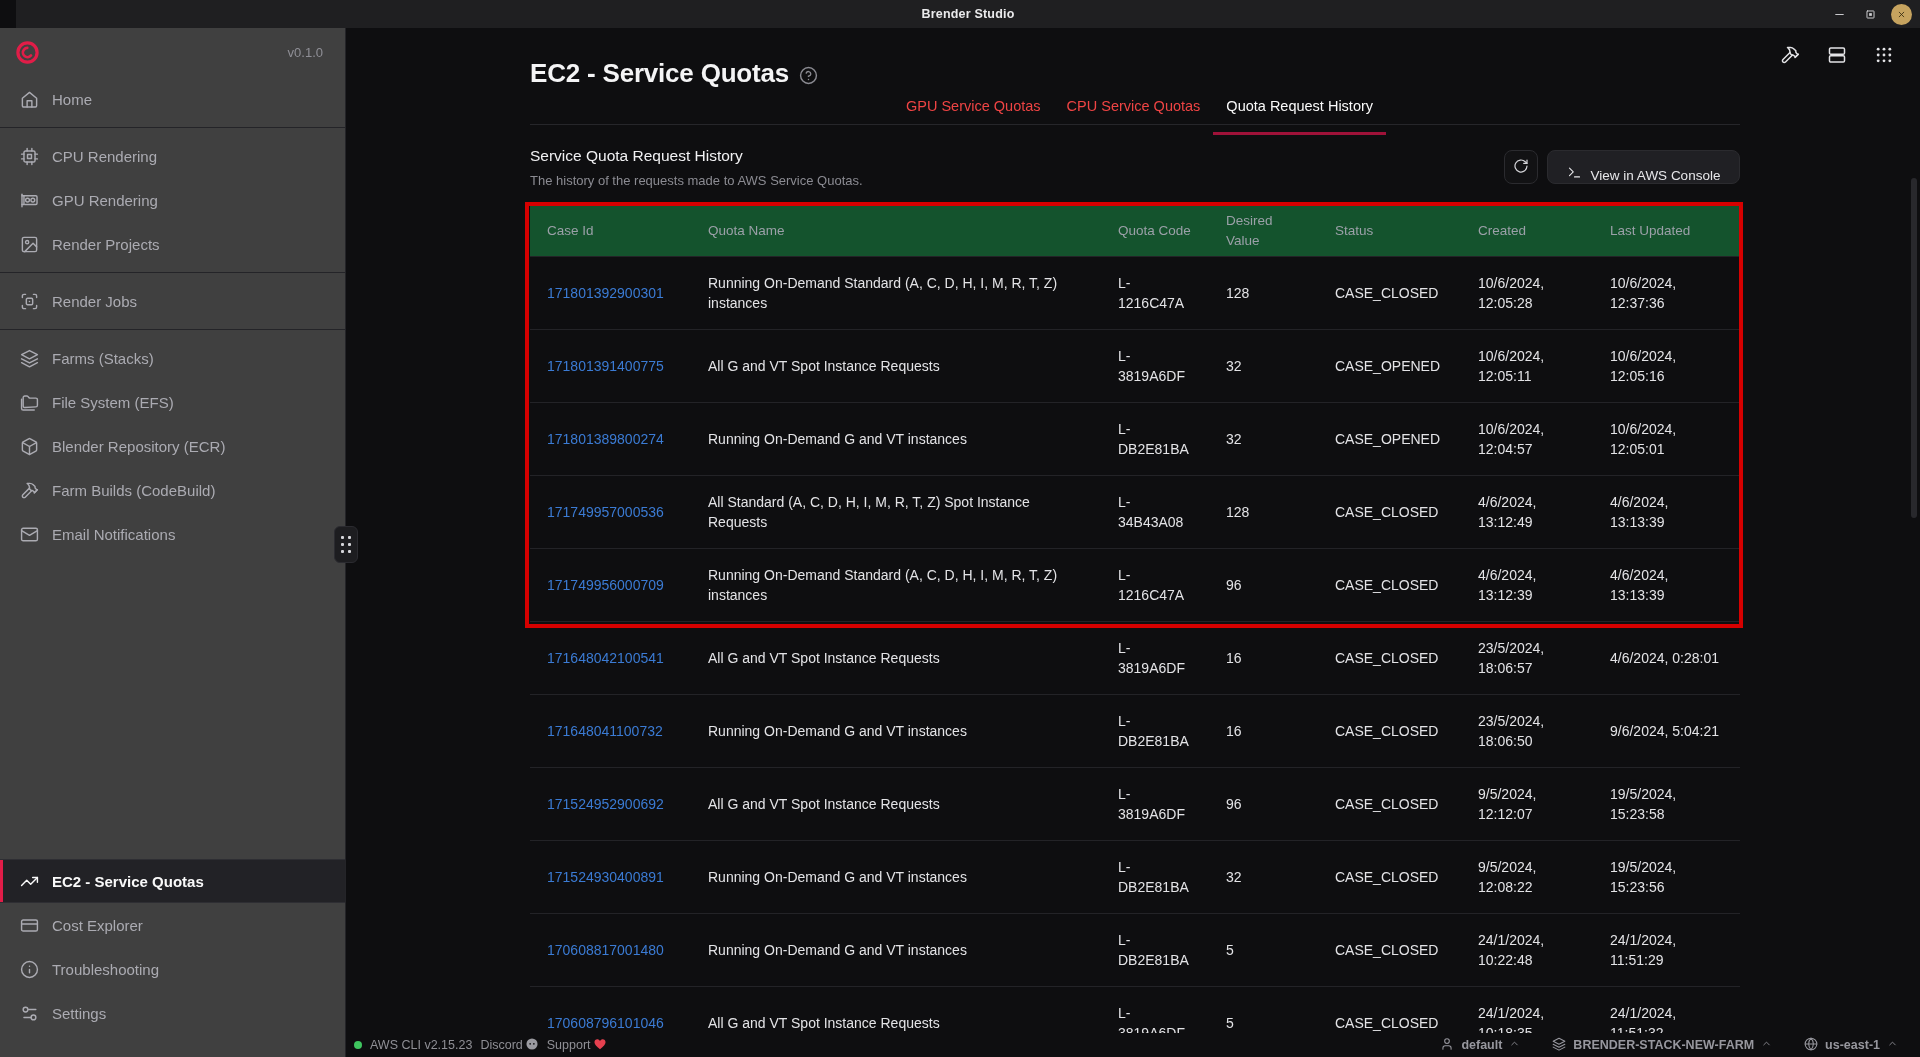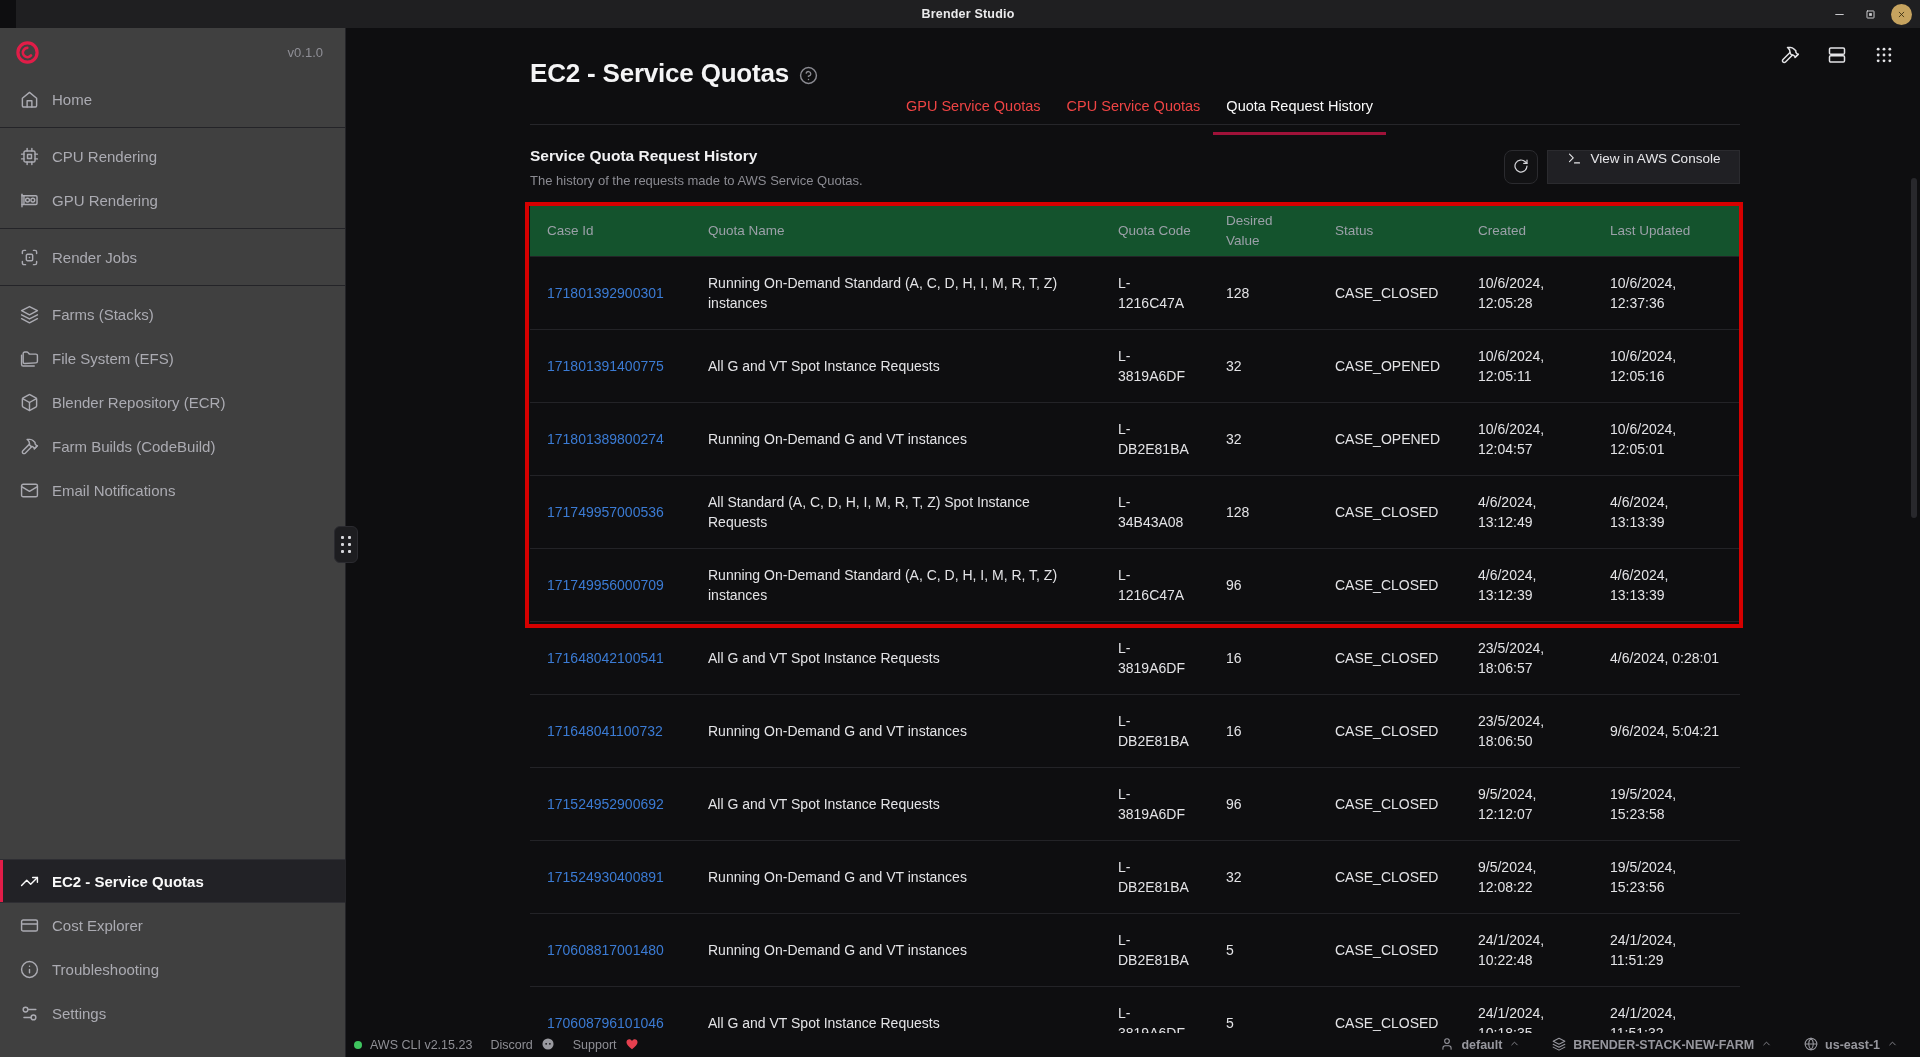--- a/index.html
+++ b/index.html
@@ -51,29 +51,29 @@
   .page-title-row { position:absolute; left:183px; top:30px; display:flex; align-items:center; gap:10px; }
   .page-title { font-size:26px; font-weight:700; color:#f4f4f5; letter-spacing:-.2px; }
   .help-icon { width:19px; height:19px; color:#8a8a91; cursor:pointer; margin-top:3px; }
   .help-icon svg { width:19px; height:19px; }
 
   .tabs { position:absolute; left:546px; top:64px; display:flex; }
   .tab { padding:6px 13px 9px; font-size:14.5px; font-weight:500; color:#ef4444; cursor:pointer; }
   .tab.active { color:#fafafa; padding-bottom:18px; border-bottom:3px solid #9f1239; }
   .header-divider { position:absolute; left:183px; top:96px; width:1210px; height:1px; background:#26262a; }
 
-  .section-title { position:absolute; left:183px; top:119px; font-size:15.5px; font-weight:700; color:#f1f1f3; }
+  .section-title { position:absolute; left:183px; top:119px; font-size:15.5px; font-weight:400; color:#f1f1f3; }
   .section-subtitle { position:absolute; left:183px; top:145px; font-size:13px; color:#8b8b92; }
 
   .refresh-btn { position:absolute; left:1157px; top:122px; width:34px; height:34px; border-radius:8px;
     background:#121214; border:1px solid #2b2b2f; color:#d6d6da; display:flex; align-items:center;
     justify-content:center; cursor:pointer; }
   .refresh-btn svg { width:16px; height:16px; }
-  .view-btn { position:absolute; left:1200px; top:122px; height:34px; width:193px; border-radius:0;
-    background:#202024; border:1px solid #2b2b2f; color:#e6e6e9; display:flex; align-items:flex-start;
+  .view-btn { position:absolute; left:1200px; top:122px; height:34px; width:193px; border-radius:8px;
+    background:#202024; border:1px solid #2b2b2f; color:#e6e6e9; display:flex; align-items:flex-end;
     justify-content:center; gap:9px; font-size:13.5px; font-family:inherit; cursor:pointer; }
   .view-btn svg { width:15px; height:15px; }
 
   
   .table { position:absolute; left:183px; top:178px; width:1210px; z-index:1; }
   .thead, .trow { display:grid; grid-template-columns:161px 410px 108px 109px 143px 132px 147px; }
   .thead { background:#14532d; height:50px; align-items:center; color:#9ba0a8; font-size:13.5px; }
   .trow { height:73px; align-items:center; border-top:1px solid #232327; color:#e3e3e6; font-size:14px; }
   .cell { padding:0 14px 0 17px; line-height:1.45; }
   .caseid { color:#3b7bd4; font-weight:500; cursor:pointer; }
@@ -82,21 +82,21 @@
     border:4px solid #d60000; z-index:3; pointer-events:none; }
 
   .scroll-thumb { position:absolute; right:3px; top:150px; width:6px; height:340px;
     background:#28282c; border-radius:3px; z-index:2; }
 
   
   .statusbar { position:absolute; left:0; right:0; bottom:0; height:24px; background:#0e0e10;
     display:flex; align-items:center; padding:0 22px 0 7px; z-index:5; font-size:12.5px; color:#8f8f95; }
   .dot { width:8px; height:8px; border-radius:50%; background:#3fc55f; margin-right:8px; flex:0 0 8px; }
   .sb-text { white-space:nowrap; }
-  .sb-link { display:flex; align-items:center; gap:8px; margin-left:18px; cursor:pointer; white-space:nowrap; }
+  .sb-link { display:flex; align-items:center; gap:2px; margin-left:8px; cursor:pointer; white-space:nowrap; }
   .sb-link svg { width:14px; height:14px; }
   .discord-ic { color:#9a9aa0; }
   .heart { color:#e5404f; }
   .sb-right { margin-left:auto; display:flex; align-items:center; gap:32px; color:#97979e;font-weight:bold; }
   .sb-drop { display:flex; align-items:center; gap:7px; cursor:pointer; white-space:nowrap; }
   .sb-drop svg { width:14px; height:14px; }
   .sb-drop .chev svg { width:11px; height:11px; }
 </style>
 </head>
 <body>
@@ -161,20 +161,30 @@
           <span class="nav-icon">
             <svg viewBox="0 0 24 24" fill="none" stroke="currentColor" stroke-width="1.8" stroke-linecap="round" stroke-linejoin="round">
               <path d="M5 6h15a1.5 1.5 0 0 1 1.5 1.5v8A1.5 1.5 0 0 1 20 17H6"></path>
               <path d="M2.5 4v16"></path>
               <path d="M2.5 6H5v11H2.5"></path>
               <circle cx="9.5" cy="11.5" r="2.4"></circle>
               <circle cx="16.2" cy="11.5" r="2.4"></circle>
             </svg>
           </span>
           <span class="nav-label">GPU Rendering</span>
+        </div>
+        <div class="nav-item">
+          <span class="nav-icon">
+            <svg viewBox="0 0 24 24" fill="none" stroke="currentColor" stroke-width="1.8" stroke-linecap="round" stroke-linejoin="round">
+              <rect x="3" y="3" width="18" height="18" rx="2"></rect>
+              <circle cx="9" cy="9" r="2"></circle>
+              <path d="m21 15-4.5-4.5L6 21"></path>
+            </svg>
+          </span>
+          <span class="nav-label">Render Projects</span>
         </div>
         <div class="nav-divider"></div>
         <div class="nav-item">
           <span class="nav-icon">
             <svg viewBox="0 0 24 24" fill="none" stroke="currentColor" stroke-width="1.8" stroke-linecap="round" stroke-linejoin="round">
               <path d="M3 7V5a2 2 0 0 1 2-2h2M17 3h2a2 2 0 0 1 2 2v2M21 17v2a2 2 0 0 1-2 2h-2M7 21H5a2 2 0 0 1-2-2v-2"></path>
               <rect x="8" y="8" width="8" height="8" rx="1.5"></rect>
               <circle cx="12" cy="12" r="1" fill="currentColor" stroke="none"></circle>
             </svg>
           </span>

